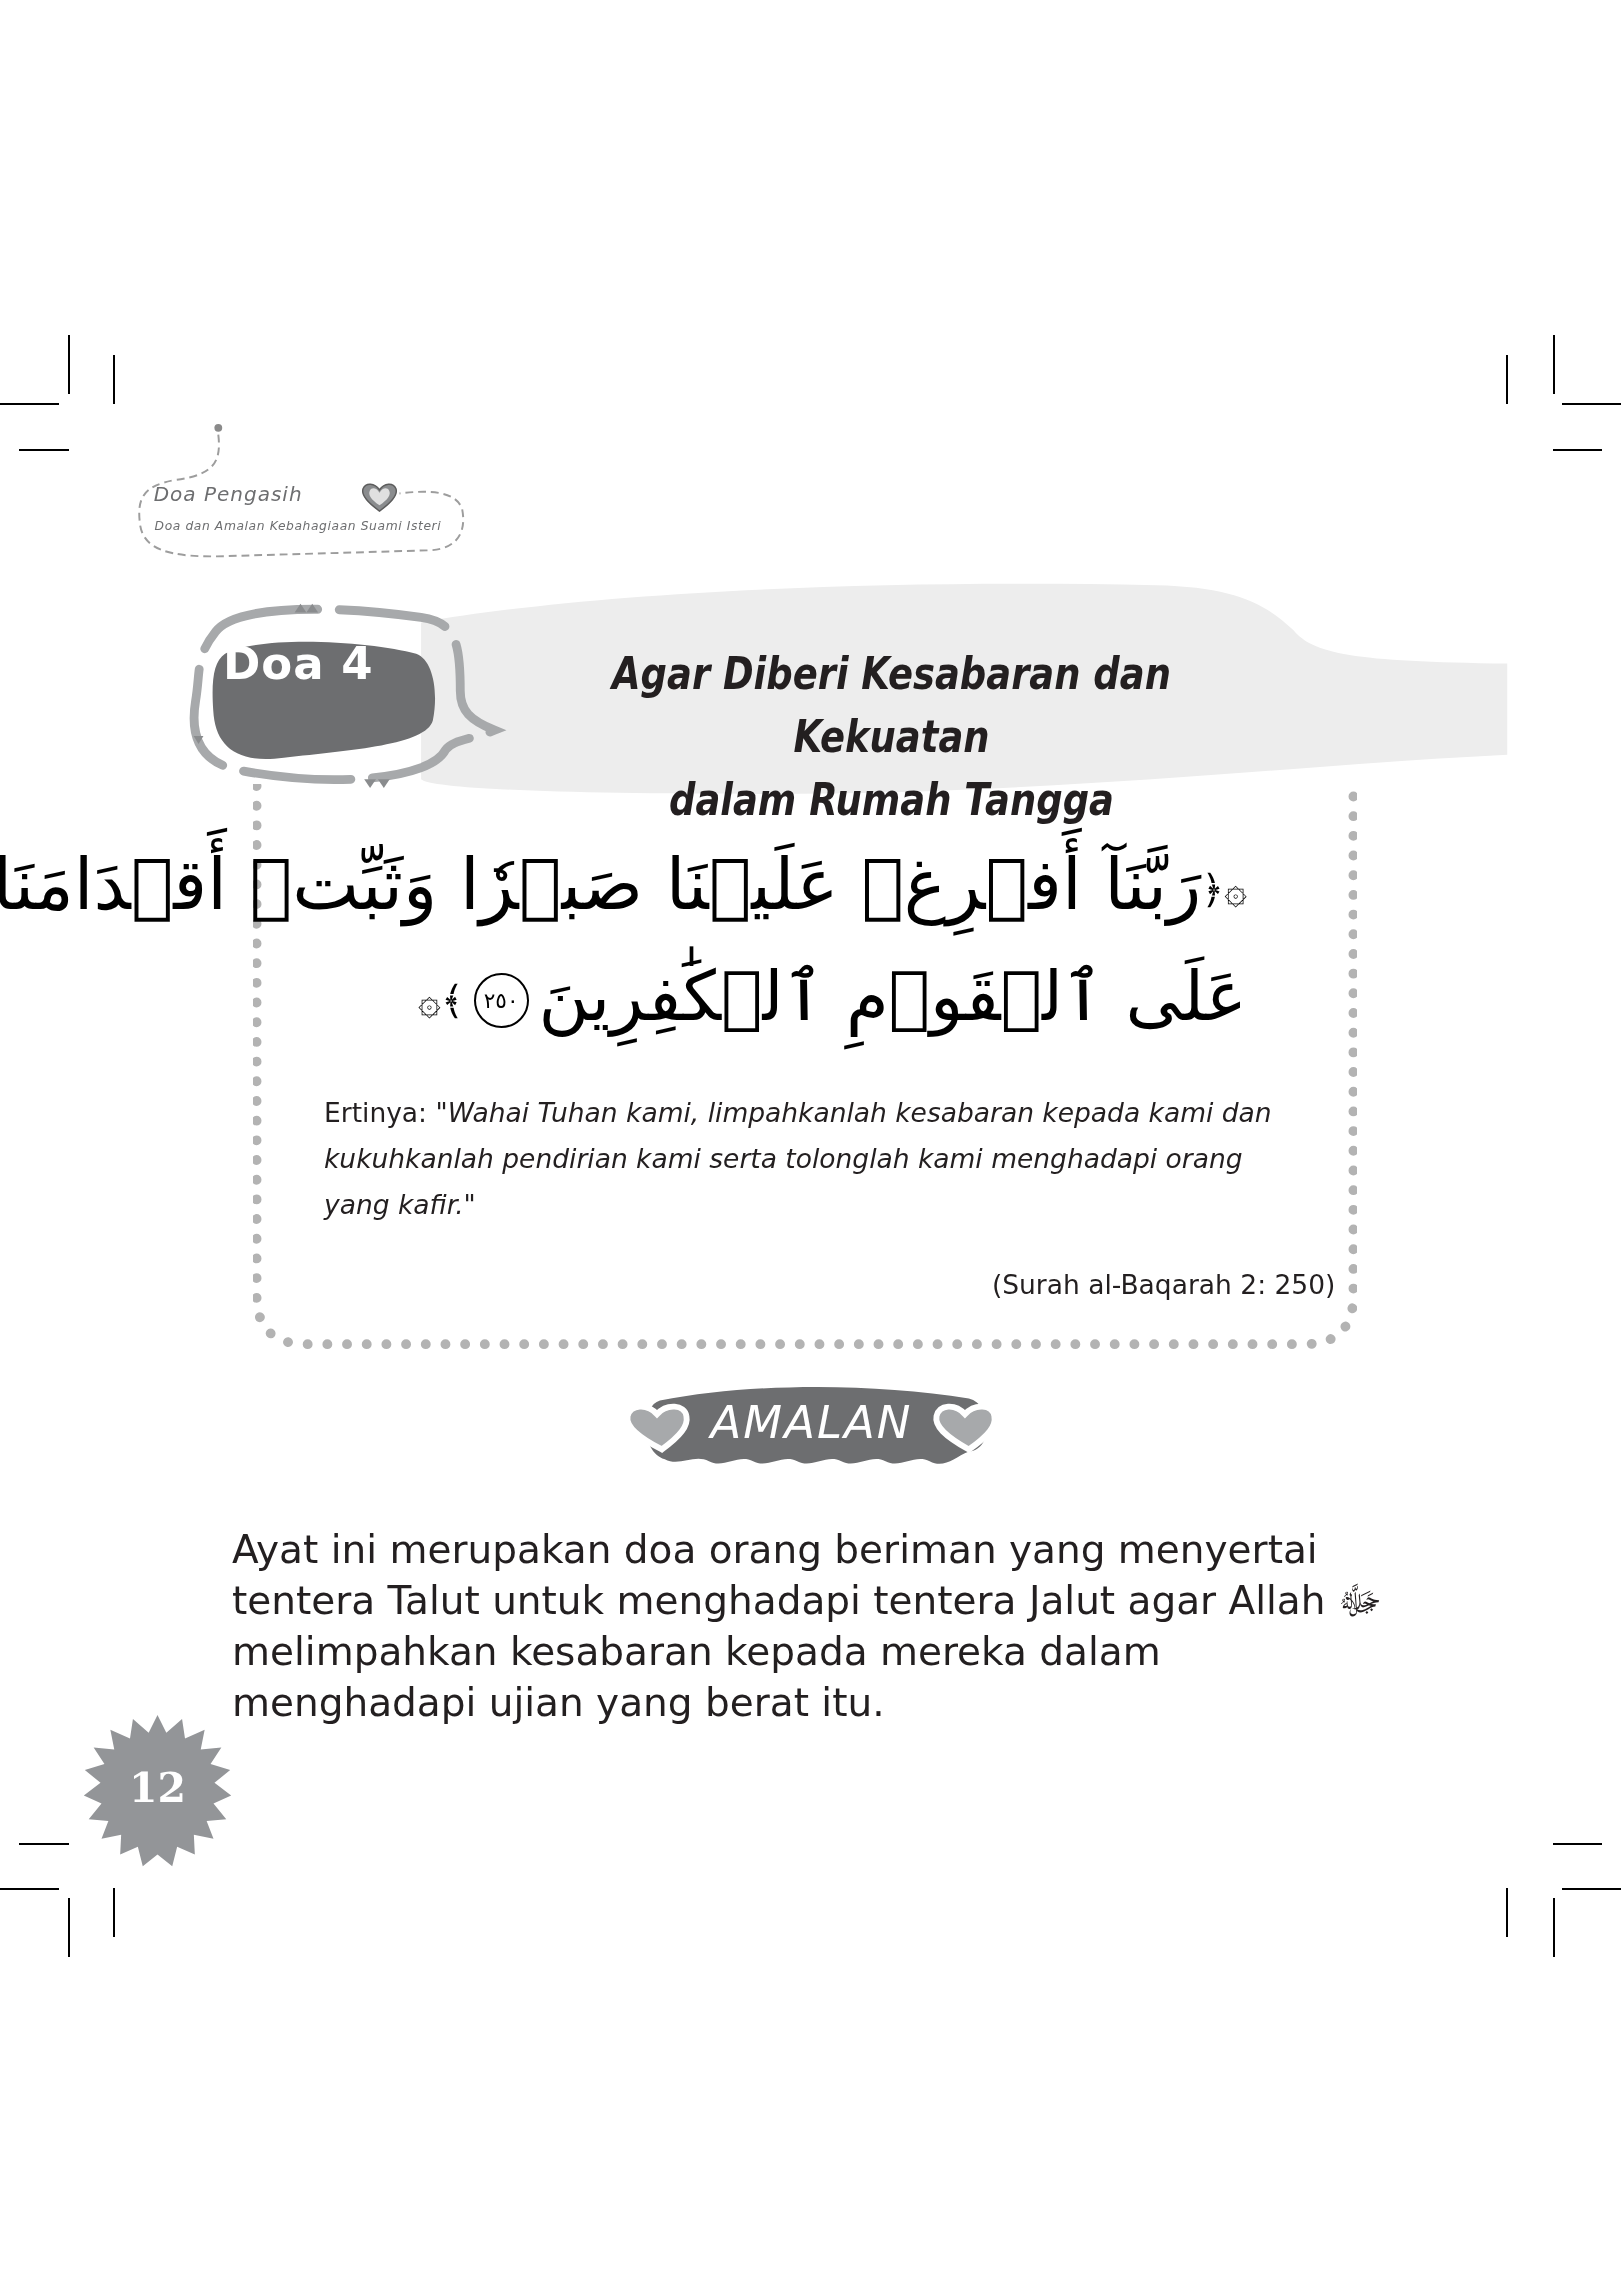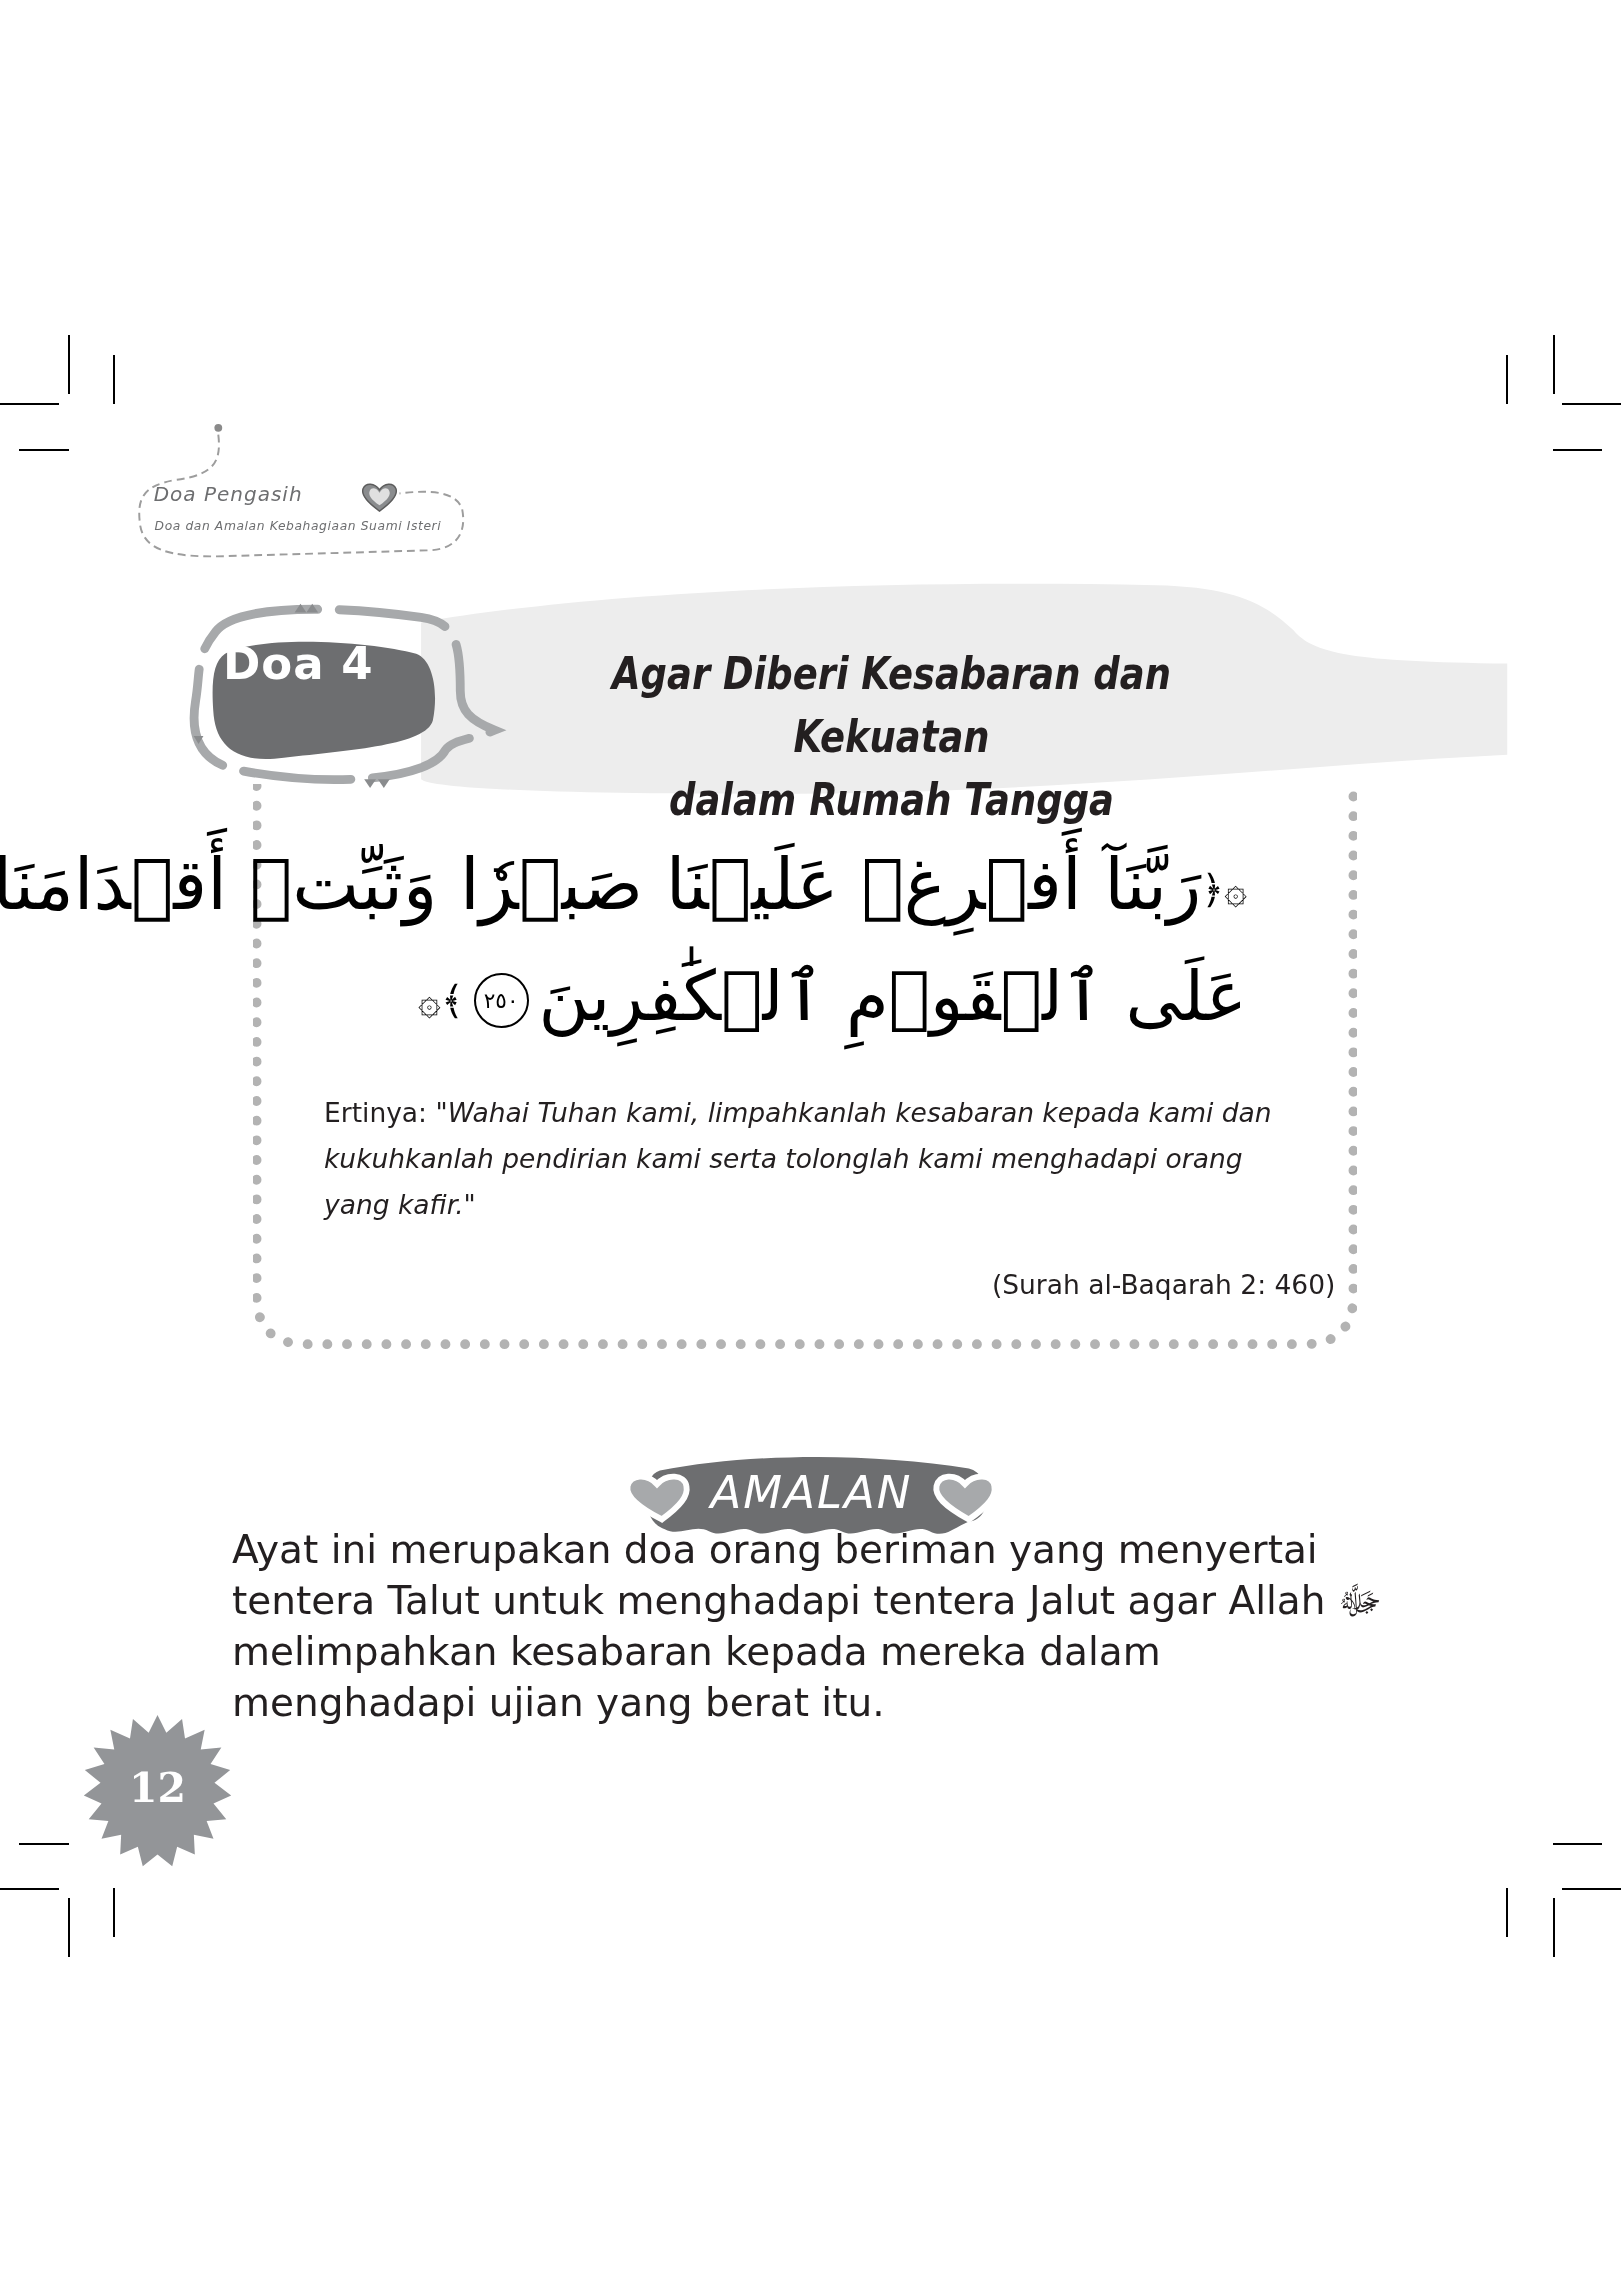--- a/index.html
+++ b/index.html
@@ -16,21 +16,21 @@
   .title-text{position:absolute;left:294px;top:59px;width:843px;text-align:center;font-family:"DejaVu Sans",sans-serif;font-style:italic;font-weight:bold;font-size:45px;line-height:63px;color:#231f20;transform:scaleX(.82);transform-origin:center top;}
   .frame{left:253px;top:784px;width:1104px;height:561px;}
   .arabic{position:absolute;direction:rtl;font-family:"DejaVu Sans",sans-serif;color:#000;white-space:nowrap;}
   .ar1{left:59px;right:110px;top:59px;font-size:71px;text-align:justify;}
   .ar2{left:461px;right:110px;top:172px;font-size:69px;}
   .verse-end{display:inline-block;width:51px;height:51px;border:2px solid #000;border-radius:50%;font-size:21.6px;line-height:51px;text-align:center;vertical-align:middle;margin:0 9.8px;direction:rtl;}
   .orn{display:inline-block;font-size:39px;vertical-align:middle;}
   .trans{position:absolute;left:71px;top:306px;width:970px;font-family:"DejaVu Sans",sans-serif;font-size:26.5px;line-height:46px;color:#231f20;}
   .trans em{font-style:italic;}
   .ref{position:absolute;right:21.6px;top:485px;font-family:"DejaVu Sans",sans-serif;font-size:26.5px;color:#231f20;}
-  .amalan{left:606px;top:1441px;width:407px;height:103px;}
+  .amalan{left:606px;top:1371px;width:407px;height:103px;}
   .amalan-label{position:absolute;left:93px;top:24.5px;width:225px;text-align:center;color:#fff;font-family:"DejaVu Sans",sans-serif;font-style:italic;font-size:45px;letter-spacing:2px;}
   .body-text{left:232px;top:1524px;width:1157px;font-family:"DejaVu Sans",sans-serif;font-size:39px;line-height:51px;color:#231f20;}
   .page-badge{left:74px;top:1715px;width:167px;height:167px;}
   .page-num{position:absolute;left:0;top:49px;width:167px;text-align:center;font-family:"DejaVu Serif",serif;font-weight:bold;font-size:41px;color:#fff;}
 </style>
 </head>
 <body>
 
 <div class="crop v" style="left:68px;top:335px;height:59px;"></div>
 <div class="crop v" style="left:113px;top:355px;height:49px;"></div>
@@ -89,21 +89,21 @@
   </svg>
   <div class="arabic ar1">
     <span class="orn">۞﴿</span><span>رَبَّنَآ أَفۡرِغۡ عَلَيۡنَا صَبۡرٗا وَثَبِّتۡ أَقۡدَامَنَا وَٱنصُرۡنَا</span>
   </div>
   <div class="arabic ar2">
     <span>عَلَى ٱلۡقَوۡمِ ٱلۡكَٰفِرِينَ</span><span class="verse-end">٢٥٠</span><span class="orn">﴾۞</span>
   </div>
   <div class="trans">
     <span>Ertinya: </span><em>"Wahai Tuhan kami, limpahkanlah kesabaran kepada kami dan kukuhkanlah pendirian kami serta tolonglah kami menghadapi orang yang kafir."</em>
   </div>
-  <div class="ref">(Surah al-Baqarah 2: 460)</div>
+  <div class="ref">(Surah al-Baqarah 2: 250)</div>
 </div>
 
 <div class="abs amalan">
   <svg class="abs" style="left:0;top:0" width="407" height="103" viewBox="0 0 415 105">
     <path d="M55 30 C150 12 270 12 370 28 C395 34 395 80 370 82 C355 88 345 100 330 92 C315 84 300 100 285 92 C270 84 255 100 240 92 C225 84 210 100 195 92 C180 84 165 100 150 92 C135 84 120 100 105 92 C90 84 75 98 60 90 C35 82 35 36 55 30Z" fill="#6d6e70"></path>
     <g>
       <path d="M57 80 C30 66 20 56 22 46 C25 34 42 33 52 44 C62 33 80 34 82 46 C84 56 76 66 57 80Z" fill="#a7a9ab" stroke="#fff" stroke-width="6"></path>
     </g>
     <g>
       <path d="M370 80 C345 66 335 56 337 46 C340 34 356 33 366 44 C376 33 394 34 396 46 C398 56 390 66 370 80Z" fill="#a7a9ab" stroke="#fff" stroke-width="6"></path>

